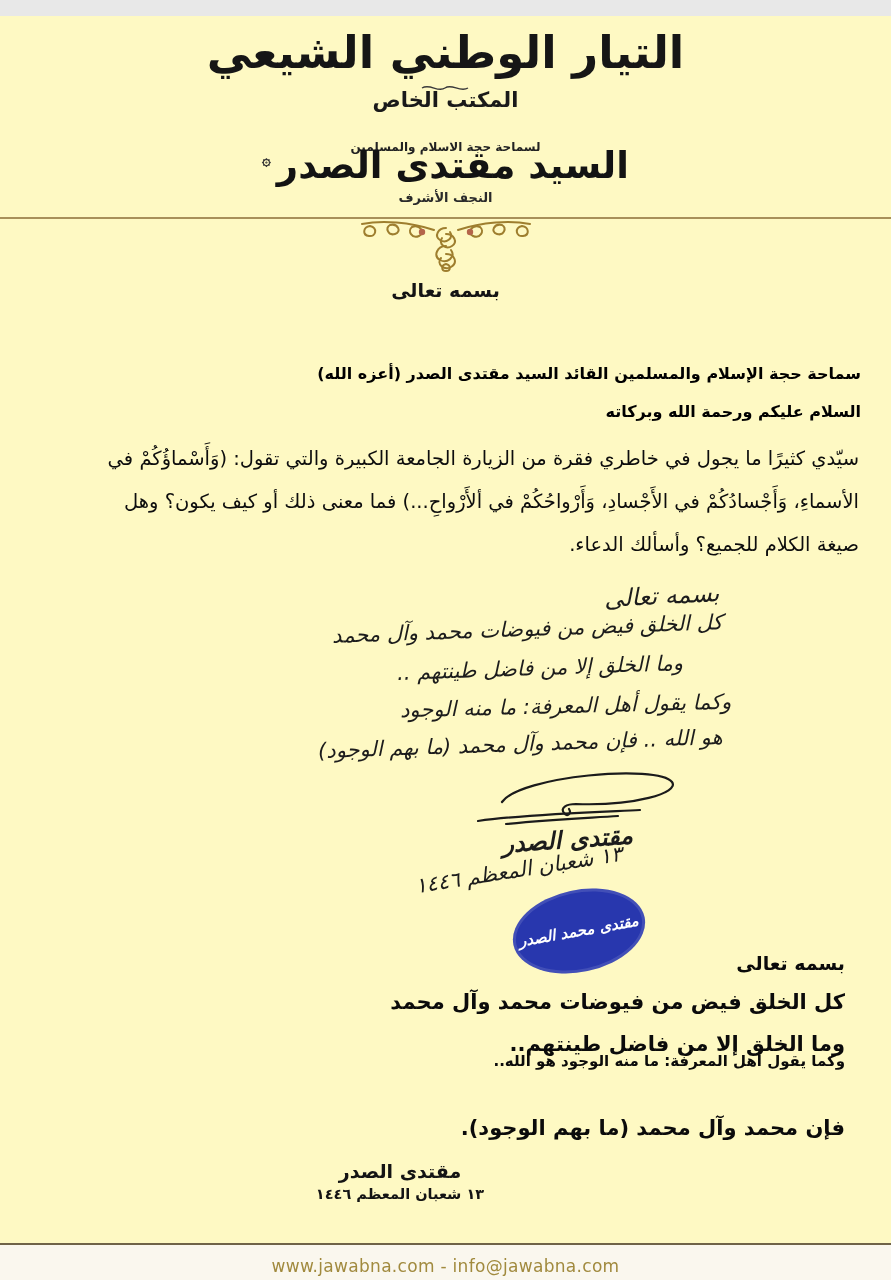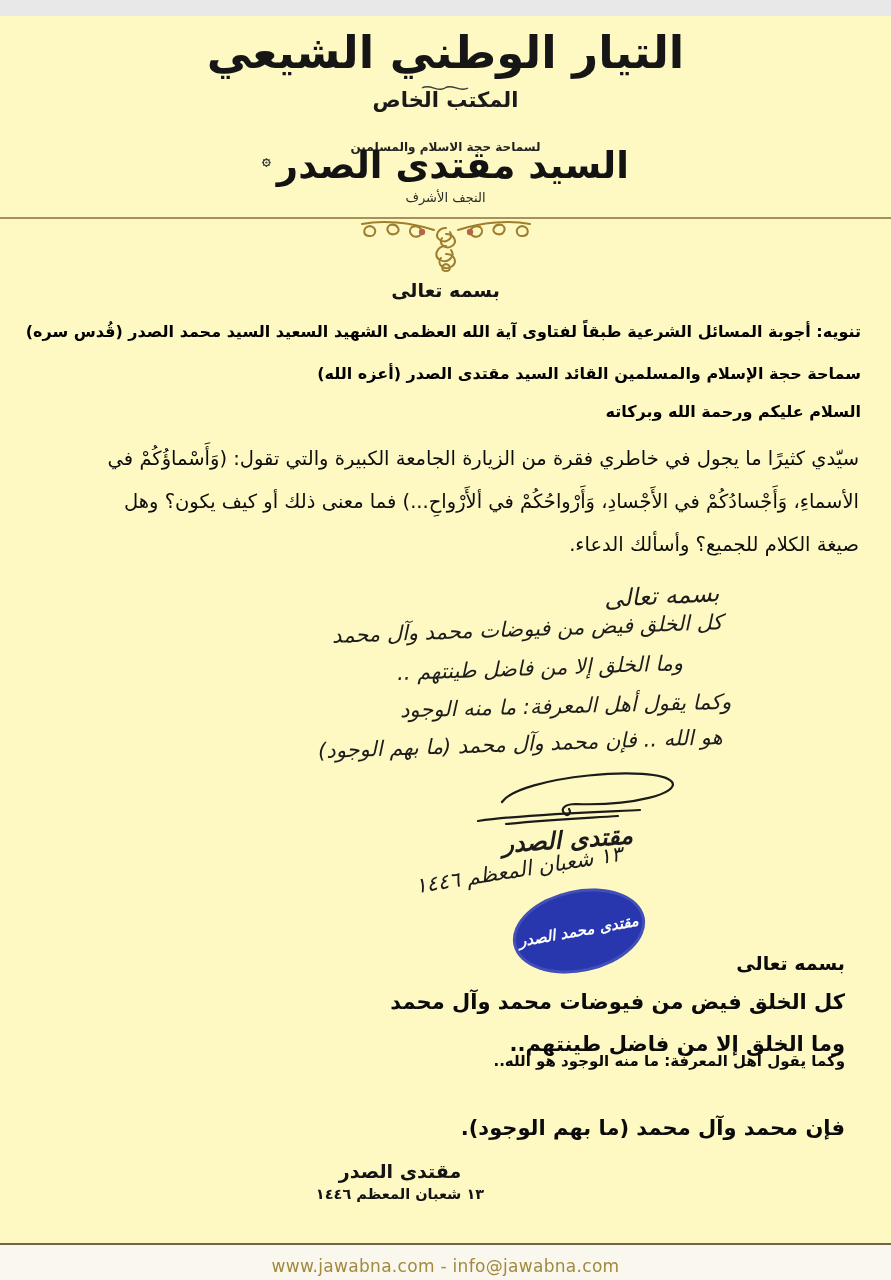--- a/index.html
+++ b/index.html
@@ -11,21 +11,21 @@
   .abs{position:absolute;}
   .ar{direction:rtl;unicode-bidi:plaintext;}
   .nowrap{white-space:nowrap;}
   .center{left:0;right:0;text-align:center;}
 
   
   .lh-title{top:10px;font-size:45px;font-weight:bold;letter-spacing:-1px;color:#161616;}
   .lh-office{top:72px;font-size:21px;font-weight:bold;color:#1a1a1a;}
   .lh-for{top:124px;font-size:12px;font-weight:bold;color:#222;}
   .lh-name{top:128px;font-size:37px;font-weight:bold;color:#131313;}
-  .lh-city{top:174px;font-size:13px;font-weight:normal;color:#2a2a2a;}
+  .lh-city{top:174px;font-size:13px;font-weight:bold;color:#2a2a2a;}
   .honorific{font-size:15px;vertical-align:super;color:#333;margin-right:6px;}
 
   .gold-rule{top:201px;left:0;width:891px;height:2px;background:var(--accent_gold,#a8905a);}
   .ornament{top:204px;left:360px;}
 
   .basmala{top:263px;font-size:19px;font-weight:bold;}
 
   .notice{right:30px;font-size:16px;font-weight:bold;color:#000;}
   .notice.l1{top:306px;}
   .notice.l2{top:348px;}
@@ -118,21 +118,20 @@
       </g>
       <g fill="#b4654a">
         <circle cx="62" cy="12" r="3.2"></circle>
         <circle cx="110" cy="12" r="3.2"></circle>
       </g>
     </svg>
   </div>
 
   <div class="abs center ar basmala">بسمه تعالى</div>
 
-  <div class="abs ar nowrap notice l1">تنويه: أجوبة المسائل الشرعية طبقاً لفتاوى آية الله العظمى الشهيد السعيد السيد محمد الصدر (قُدس سره)</div>
   <div class="abs ar nowrap notice l2">سماحة حجة الإسلام والمسلمين القائد السيد مقتدى الصدر (أعزه الله)</div>
   <div class="abs ar nowrap notice l3">السلام عليكم ورحمة الله وبركاته</div>
 
   <div class="abs ar nowrap question l1">سيّدي كثيرًا ما يجول في خاطري فقرة من الزيارة الجامعة الكبيرة والتي تقول: (وَأَسْماؤُكُمْ في</div>
   <div class="abs ar nowrap question l2">الأسماءِ، وَأَجْسادُكُمْ في الأَجْسادِ، وَأَرْواحُكُمْ في ألأَرْواحِ...) فما معنى ذلك أو كيف يكون؟ وهل</div>
   <div class="abs ar nowrap question l3">صيغة الكلام للجميع؟ وأسألك الدعاء.</div>
 
   <div class="abs ar hand hand-head">بسمه تعالى</div>
   <div class="abs ar hand l1">كل الخلق فيض من فيوضات محمد وآل محمد</div>
   <div class="abs ar hand l2">وما الخلق إلا من فاضل طينتهم ..</div>

